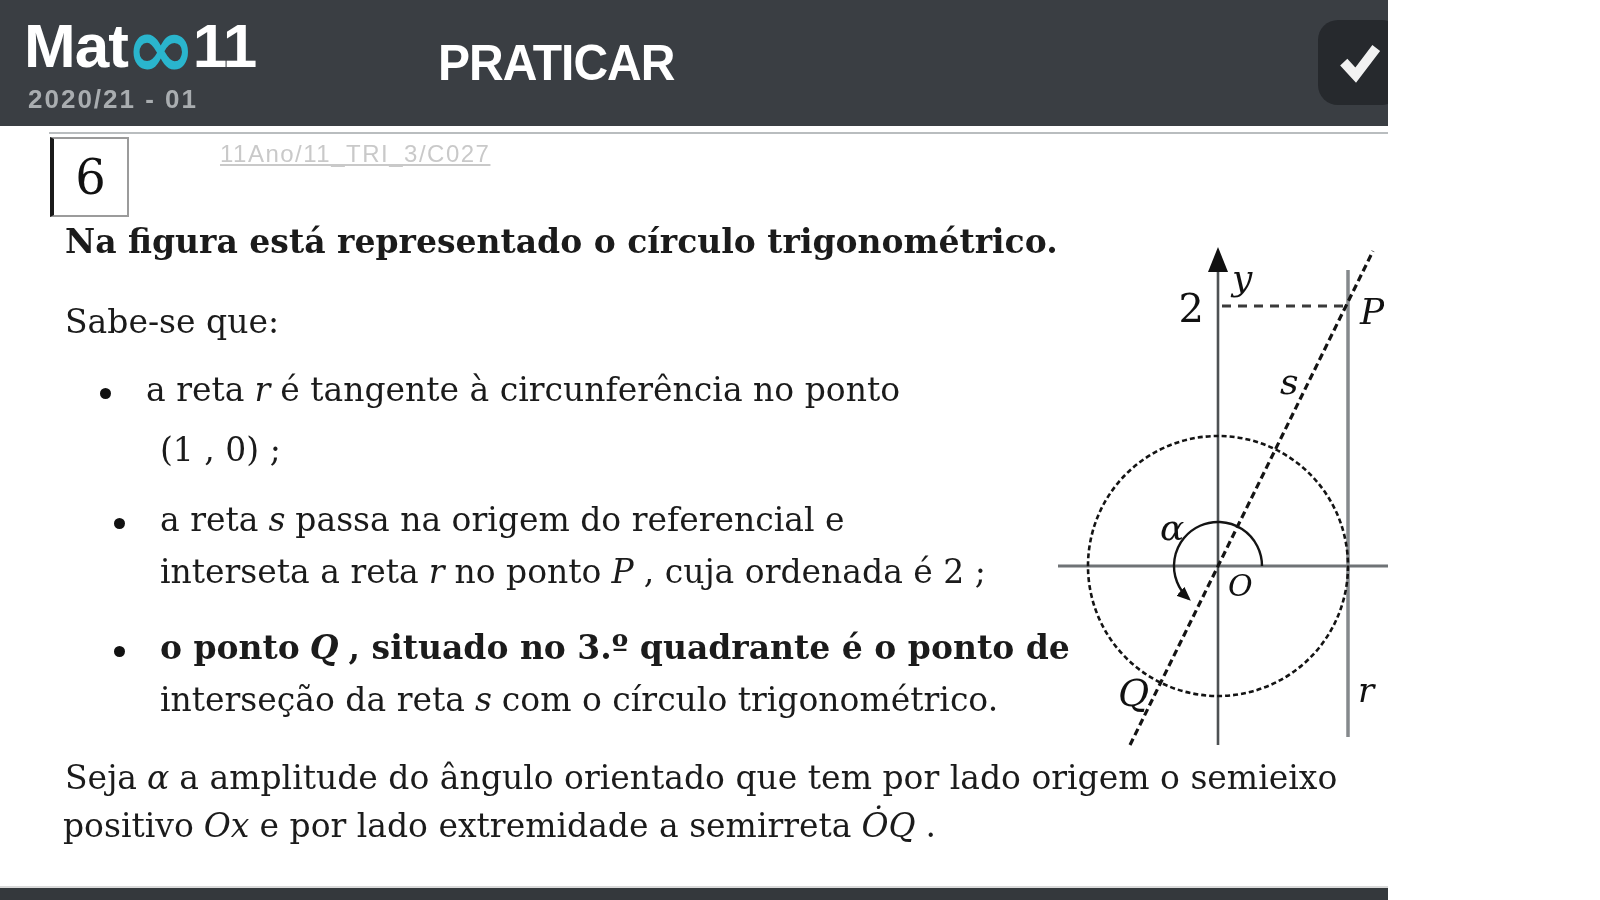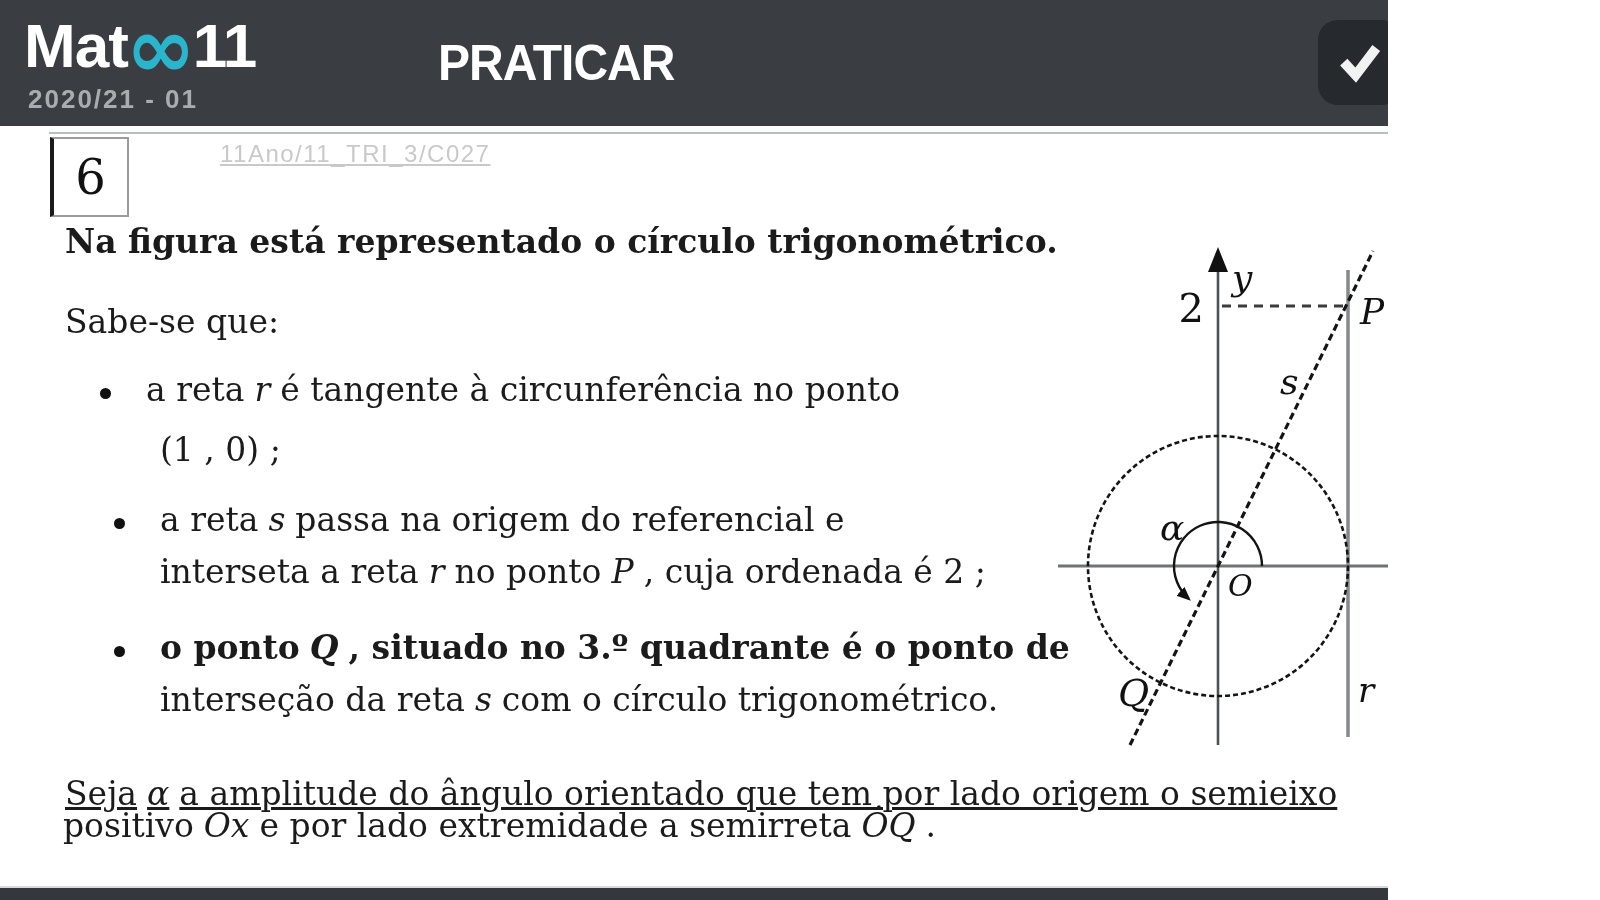--- a/index.html
+++ b/index.html
@@ -102,21 +102,21 @@
 
     <div class="tline dot" style="left:146px;top:244px;"><span>a reta</span><span class="m">r</span><span>é tangente à circunferência no ponto</span></div>
     <div class="tline" style="left:160px;top:296px;margin-top:8px;"><span>(1 , 0) ;</span></div>
 
     <div class="tline dot" style="left:160px;top:374px;"><span>a reta</span><span class="m">s</span><span>passa na origem do referencial e</span></div>
     <div class="tline" style="left:160px;top:426px;"><span>interseta a reta</span><span class="m">r</span><span>no ponto</span><span class="m">P</span><span>, cuja ordenada é 2 ;</span></div>
 
     <div class="tline dot" style="left:160px;top:502px;font-weight:bold;"><span>o ponto</span><span class="m">Q</span><span>, situado no 3.º quadrante é o ponto de</span></div>
     <div class="tline" style="left:160px;top:554px;"><span>interseção da reta</span><span class="m">s</span><span>com o círculo trigonométrico.</span></div>
 
-    <div class="tline" style="left:65px;top:648px;text-decoration:underline;"><span>Seja</span><span class="m">α</span><span>a amplitude do ângulo orientado que tem por lado origem o semieixo</span></div>
+    <div class="tline" style="left:65px;top:632px;"><span>Seja</span><span class="m">α</span><span>a amplitude do ângulo orientado que tem por lado origem o semieixo</span></div>
     <div class="tline" style="left:63px;top:680px;"><span>positivo</span><span class="m">Ox</span><span>e por lado extremidade a semirreta</span><span class="m">ȮQ</span><span>.</span></div>
 
     <svg class="figure" viewBox="0 0 420 512">
       <defs>
         <marker id="ah" markerUnits="userSpaceOnUse" markerWidth="18" markerHeight="16" refX="11" refY="6" orient="auto">
           <path d="M0,0 L14,6 L0,12 Z" fill="#111"></path>
         </marker>
       </defs>
 
       <line x1="28" y1="326" x2="392" y2="326" stroke="#6f7376" stroke-width="3"></line>

